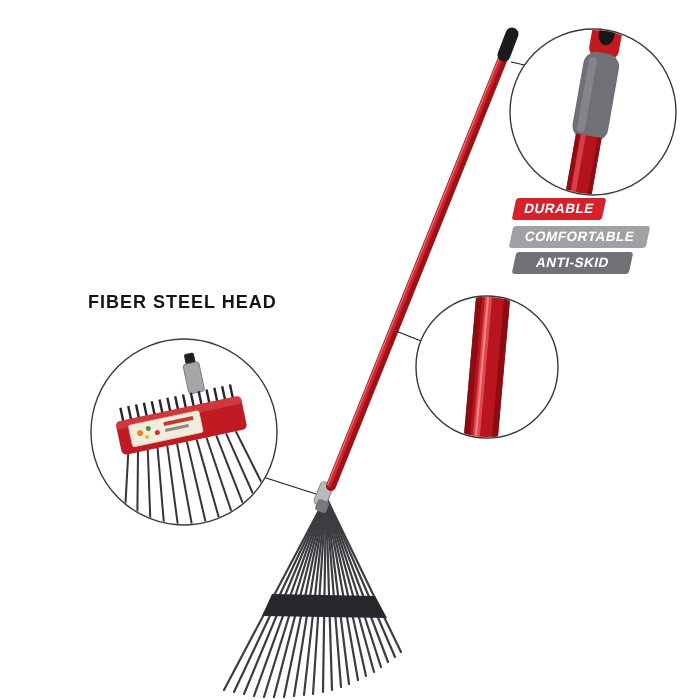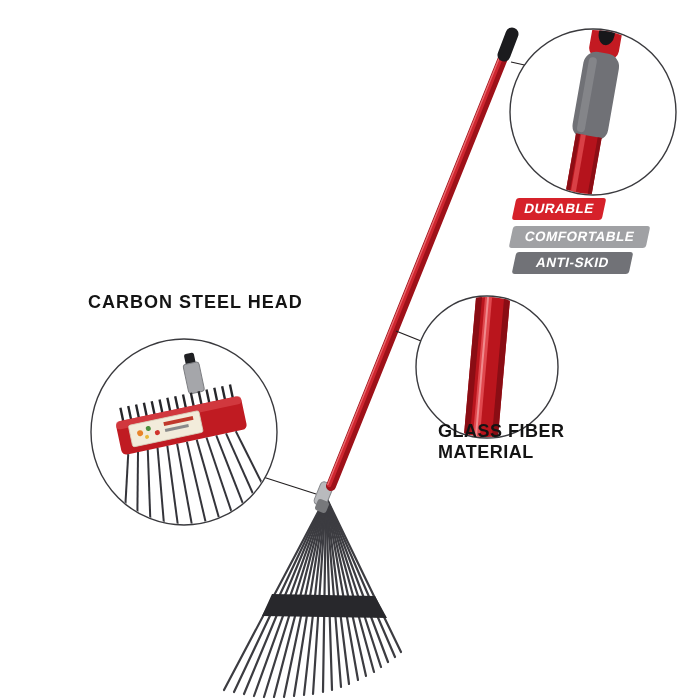--- a/index.html
+++ b/index.html
@@ -170,26 +170,22 @@
               <line x1="214" y1="442" x2="231" y2="545"></line>
             <line x1="224" y1="442" x2="246" y2="545"></line>
               <line x1="234" y1="442" x2="261" y2="545"></line>
           </g>
         </g>
       </g>
       <circle cx="184" cy="432" r="93" fill="none" stroke="#3a3a3e" stroke-width="1.4"></circle>
     </g>
   </svg>
 
-  <div class="heading heading-carbon">CARBON STEEL HEAD</div>
+  <div class="heading heading-carbon">FIBER STEEL HEAD</div>
 
-  <div class="heading heading-glass">
-    <span>GLASS FIBER</span><br>
-    <span>MATERIAL</span>
-  </div>
 
   <div class="badge badge-durable">DURABLE</div>
 
   <div class="badge badge-comfortable">COMFORTABLE</div>
 
   <div class="badge badge-antiskid">ANTI-SKID</div>
 
 </div>
 
 </body></html>

